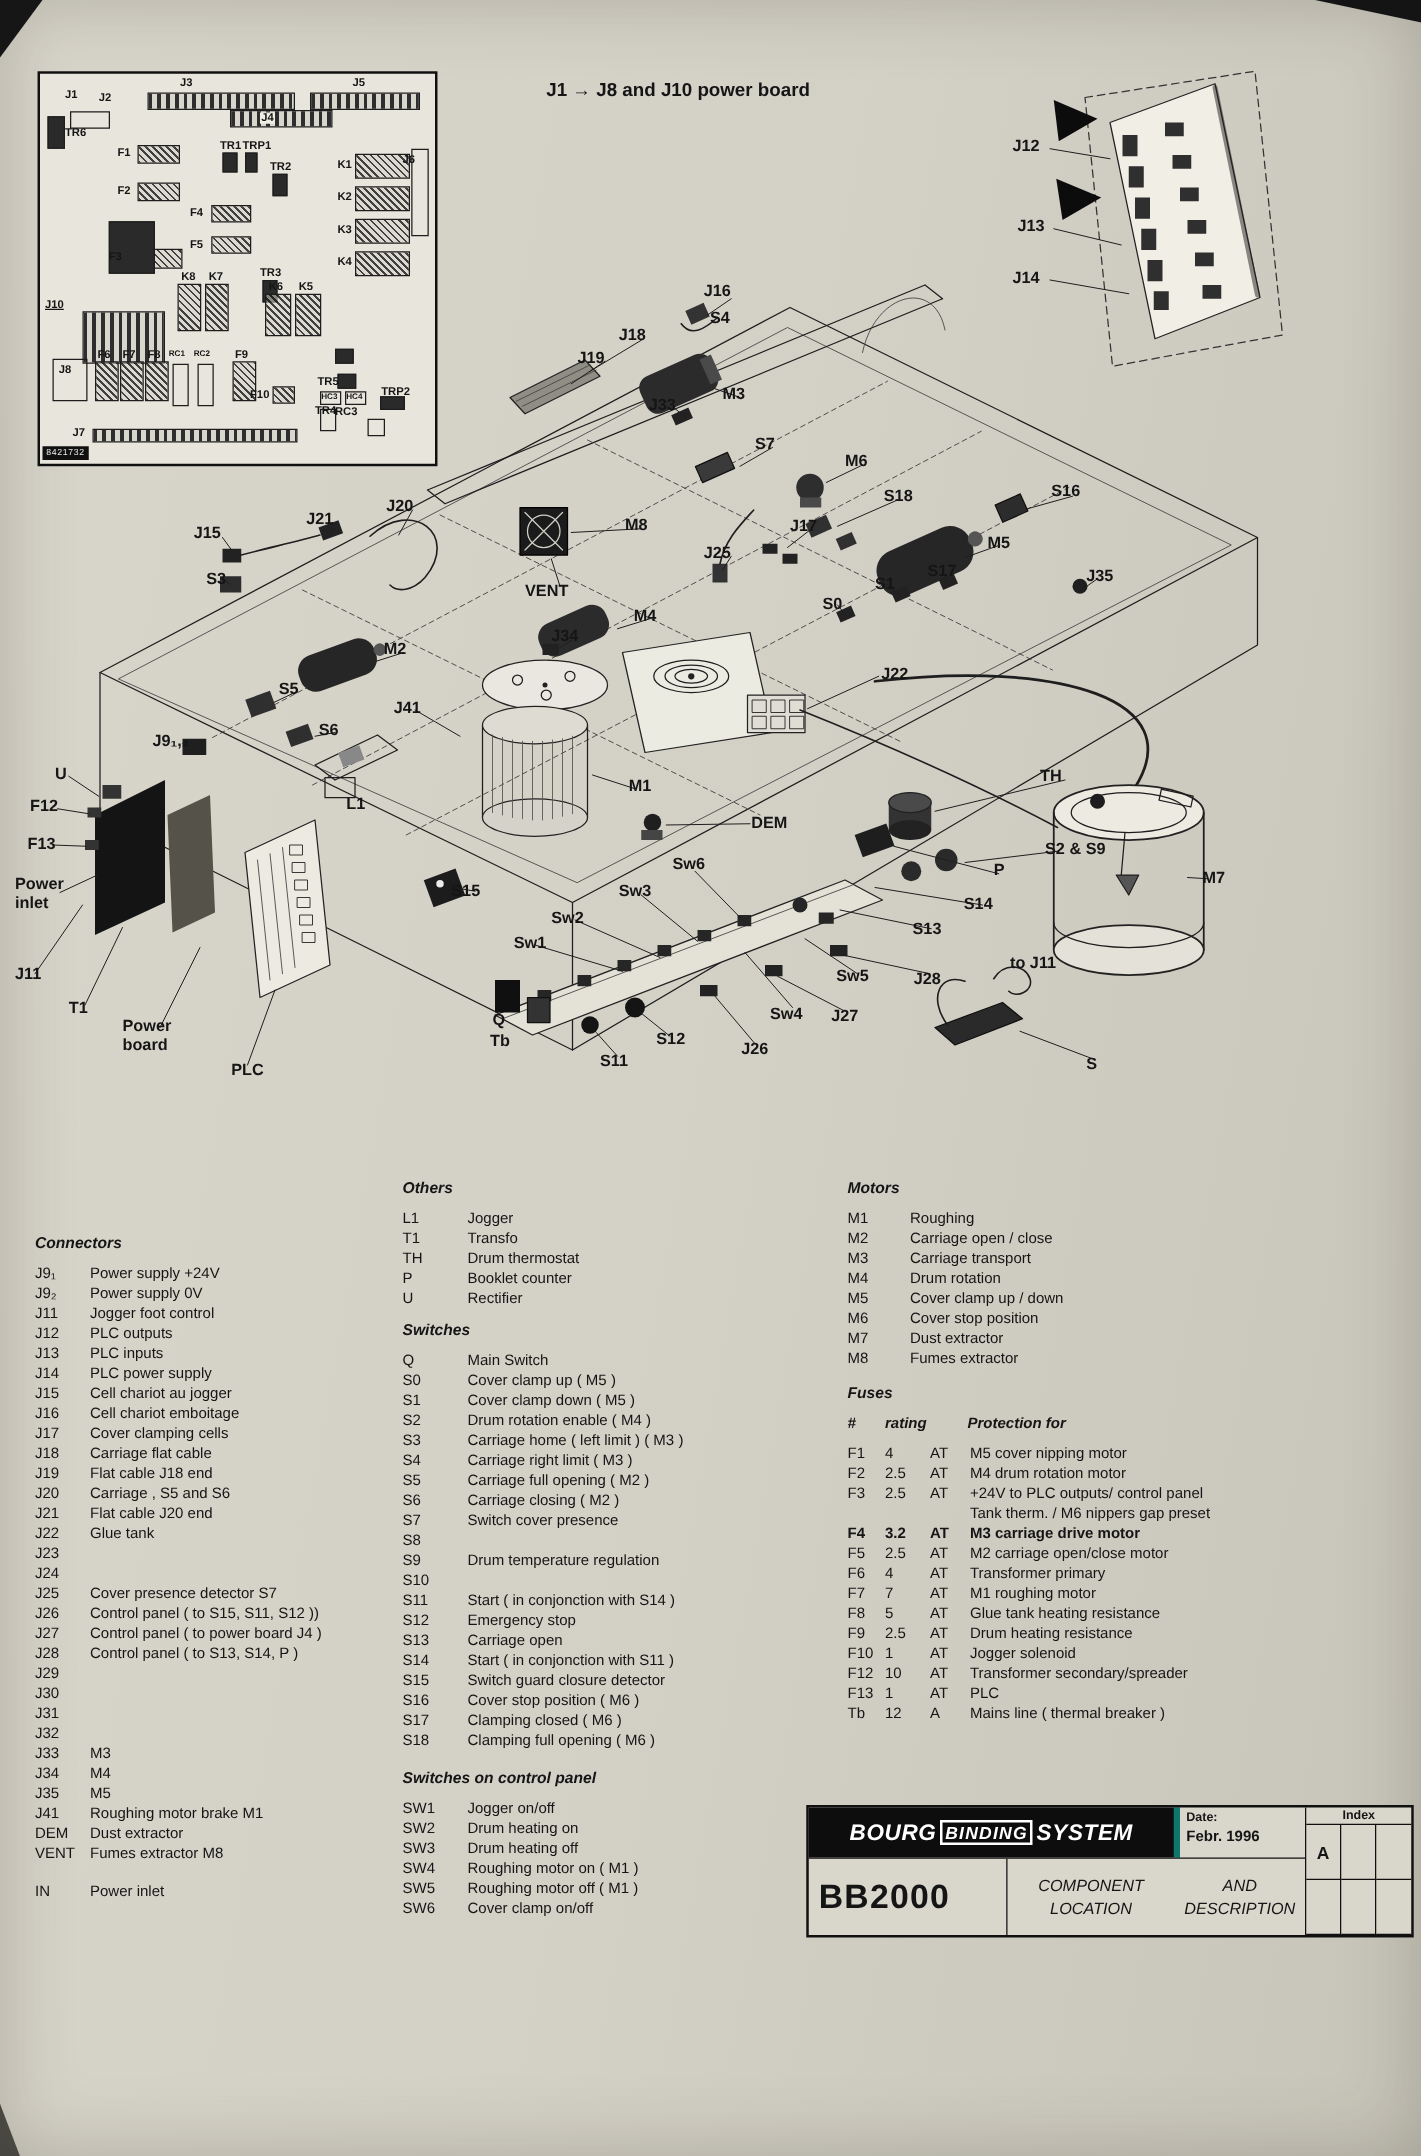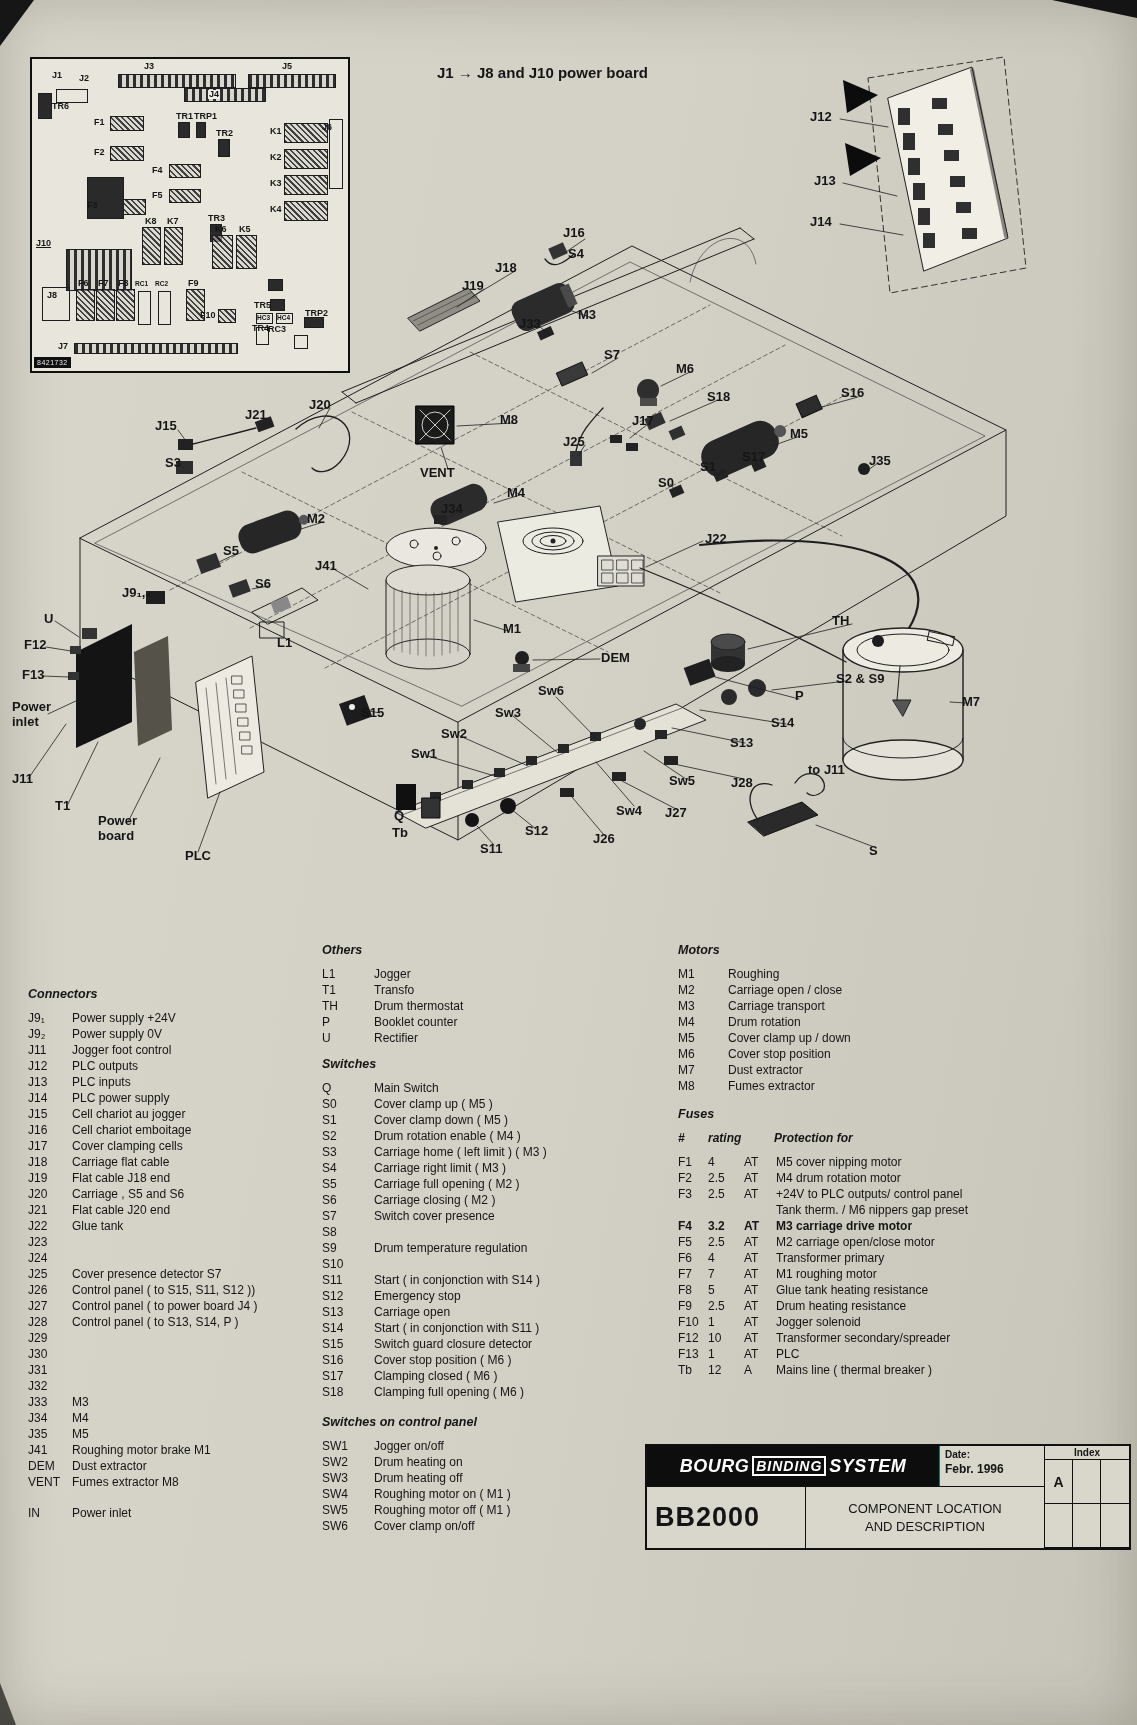--- a/index.html
+++ b/index.html
@@ -41,31 +41,31 @@
   .frow .f{width:30px;}.frow .r{width:36px;}.frow .u{width:32px;}.frow .p{flex:1;}
   .frow.bold{font-weight:bold;}
   .frow .p2{display:block;}
   
   .sn-note{position:absolute;left:640px;top:1388px;font-weight:bold;font-size:15px;line-height:1.4;}
   .titleblock{position:absolute;left:645px;top:1444px;width:482px;border:2px solid #101010;background:#d9d6cc;}
   .tb-top{display:flex;height:102px;}
   .tb-main{width:397px;border-right:1px solid #101010;display:flex;flex-direction:column;}
   .r1{display:flex;height:40px;border-bottom:1px solid #101010;}
   .tb-logo{width:292px;background:#0d0d0d;color:#fff;display:flex;align-items:center;justify-content:center;
-           gap:3px;font-style:italic;font-weight:bold;border-right:1px solid #0f766e;}
+           gap:3px;font-style:italic;font-weight:bold;border-right:5px solid #0f766e;}
   .lg1,.lg3{font-size:18px;letter-spacing:.5px;}
   .lg2{border:2px solid #fff;padding:0 2px;font-size:14px;letter-spacing:1px;}
   .tb-date{flex:1;padding:3px 5px;}
   .tb-date .lab{display:block;font-size:10px;font-weight:bold;}
   .tb-date .val{display:block;font-size:12px;font-weight:bold;margin-top:2px;}
   .r2{display:flex;flex:1;}
   .tb-model{width:150px;border-right:1px solid #101010;font-size:27px;font-weight:bold;letter-spacing:1px;
             display:flex;align-items:center;padding-left:8px;}
-  .tb-desc{flex:1;display:flex;flex-direction:column;align-items:center;justify-content:center;
-           font-size:13px;line-height:1.35;text-align:center;}
+  .tb-desc{flex:1;display:flex;flex-direction:row;align-items:center;justify-content:center;
+           font-size:13px;line-height:1.35;text-align:center;font-style:italic;}
   .tb-index{flex:1;display:flex;flex-direction:column;}
   .tb-index .lab{font-size:10px;font-weight:bold;text-align:center;border-bottom:1px solid #101010;padding:1px 0;}
   .idx-grid{flex:1;display:grid;grid-template-columns:1fr 1fr 1fr;grid-template-rows:1fr 1fr;}
   .idx-grid span{border-right:1px solid #101010;border-bottom:1px solid #101010;
                  display:flex;align-items:center;justify-content:center;font-weight:bold;font-size:14px;}
   .idx-grid span:nth-child(3n){border-right:none;}
   .tb-bottom{display:flex;height:58px;border-top:1px solid #101010;}
   .tb-sup{width:292px;border-right:1px solid #101010;padding:2px 5px;}
   .tb-ref{flex:1;padding:2px 5px;}
   .tb-sup .lab,.tb-ref .lab{font-size:10px;font-weight:bold;}

